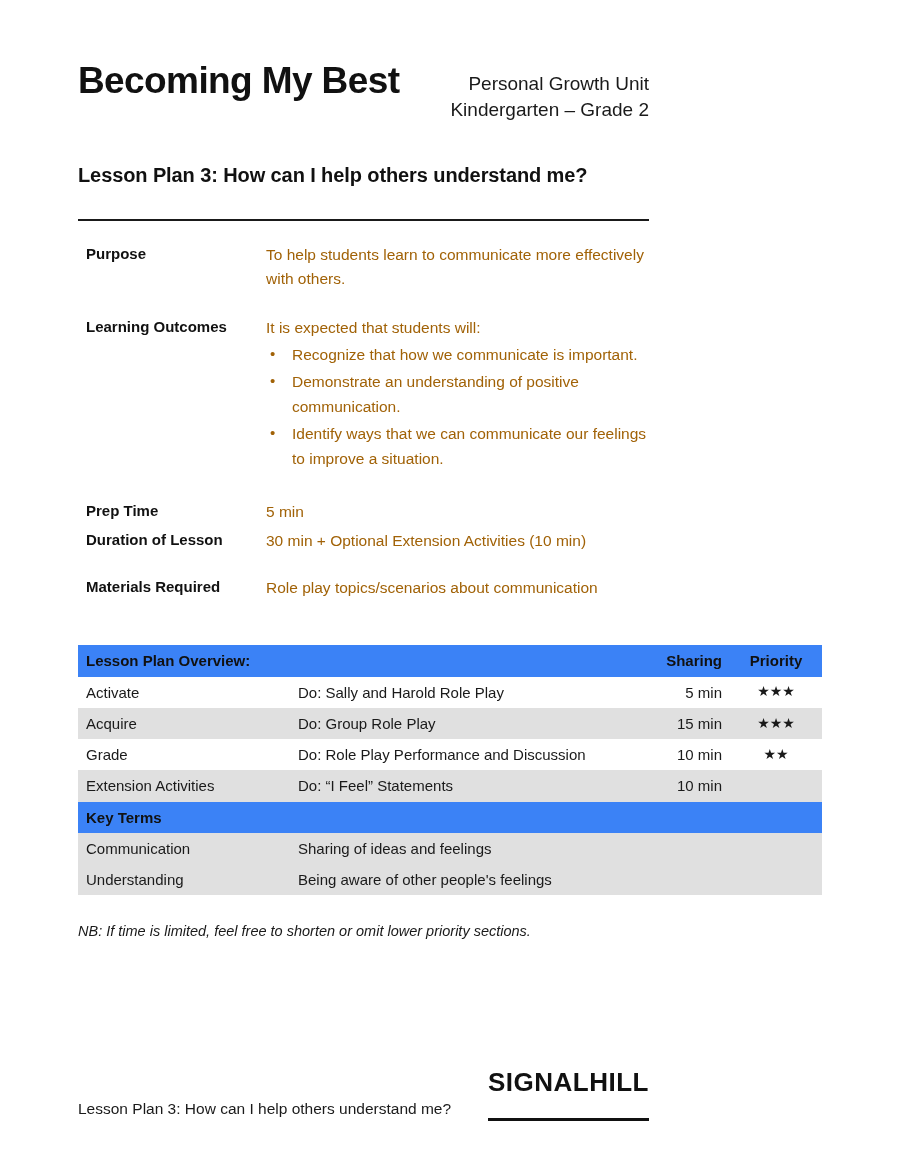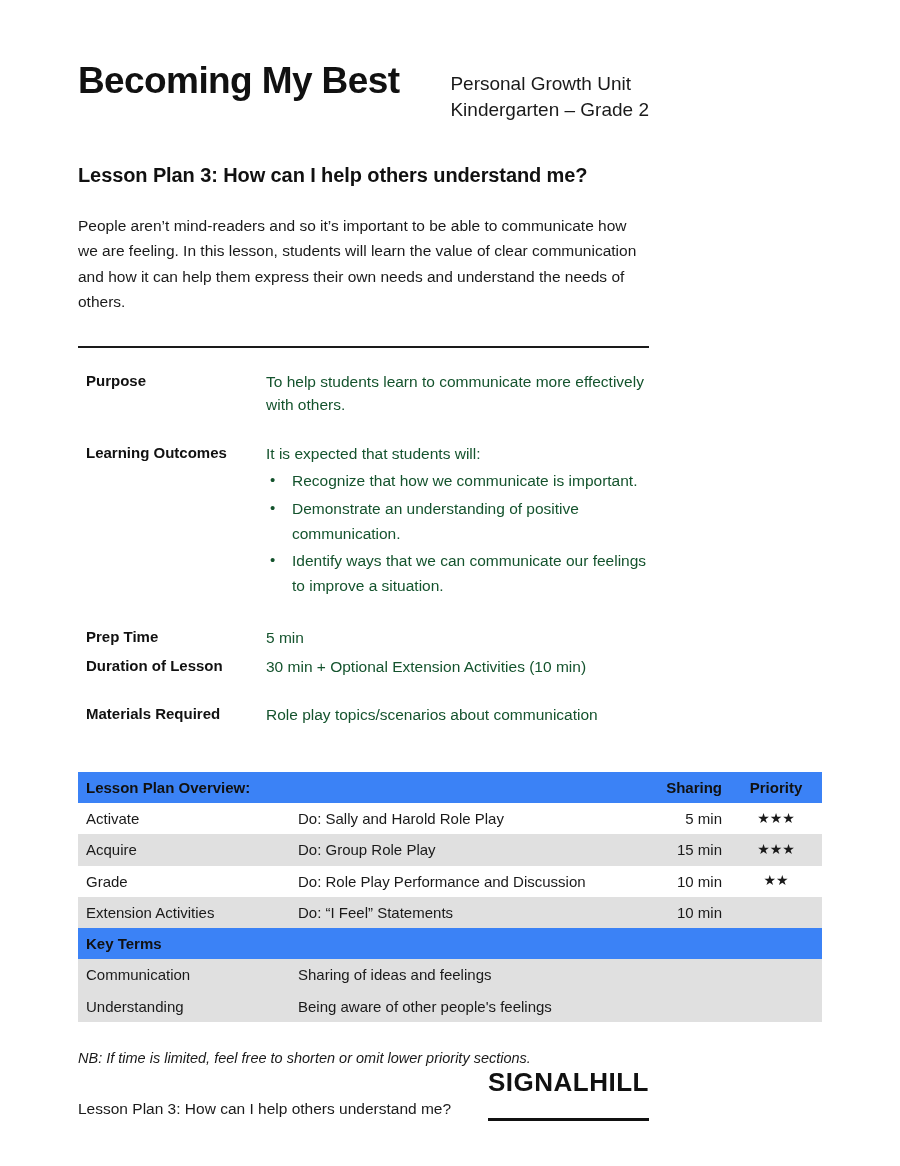--- a/index.html
+++ b/index.html
@@ -32,21 +32,21 @@
   }
   .brand-title {
     font-size: 37px;
     font-weight: bold;
     letter-spacing: -0.6px;
     line-height: 1.05;
     margin: 0;
     color: #111111;
   }
   .unit-block {
-    text-align: left;
+    text-align: right;
     font-size: 19px;
     line-height: 1.35;
     color: #1a1a1a;
     padding-top: 9px;
   }
 
   
   .lesson-title {
     font-size: 20px;
     font-weight: bold;
@@ -84,21 +84,21 @@
     font-weight: bold;
     padding-left: 8px;
     box-sizing: border-box;
     color: #111111;
     line-height: 1.5;
   }
   .detail-value {
     flex: 1;
     font-size: 15.5px;
     line-height: 1.5;
-    color: #14532d;
+    color: #a16207;
   }
   .gap-sm { height: 18px; }
   .gap-md { height: 20px; }
 
   ul.outcomes {
     margin: 3px 0 0 0;
     padding-left: 26px;
     list-style: none;
   }
   ul.outcomes li {
@@ -204,21 +204,20 @@
 
   <div class="header">
     <h1 class="brand-title">Becoming My Best</h1>
     <div class="unit-block">
       <div>Personal Growth Unit</div>
       <div>Kindergarten – Grade 2</div>
     </div>
   </div>
 
   <h2 class="lesson-title">Lesson Plan 3: How can I help others understand me?</h2>
-  <p class="intro">People aren’t mind-readers and so it’s important to be able to communicate how we are feeling. In this lesson, students will learn the value of clear communication and how it can help them express their own needs and understand the needs of others.</p>
 
   <hr class="rule">
 
   <div class="details">
 
     <div class="detail-row">
       <div class="detail-label">Purpose</div>
       <div class="detail-value">To help students learn to communicate more effectively with others.</div>
     </div>
 

